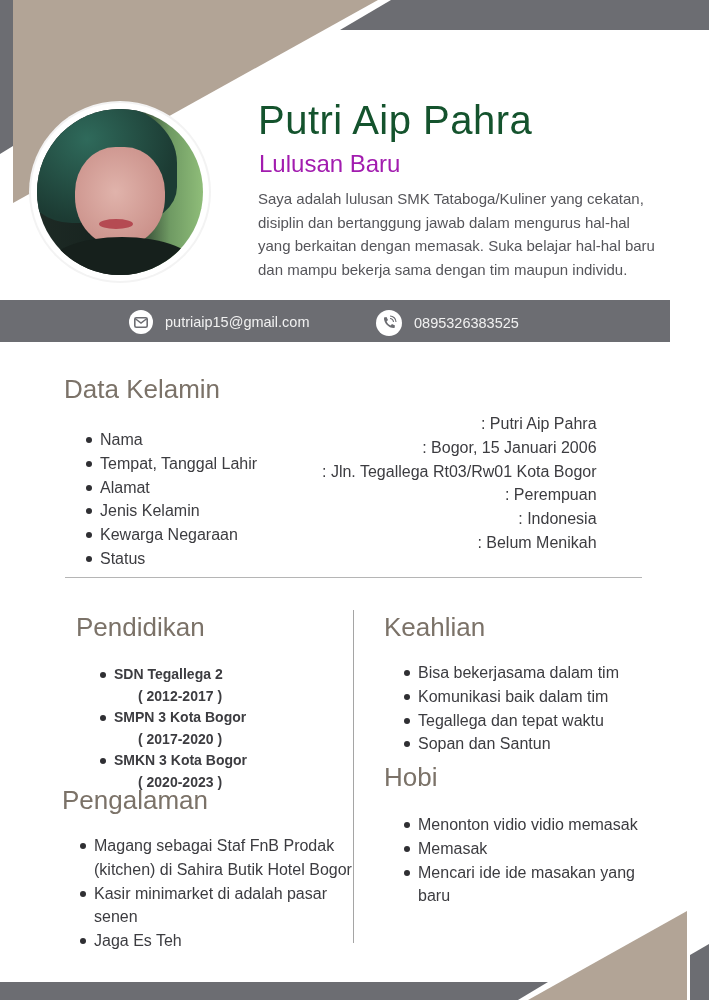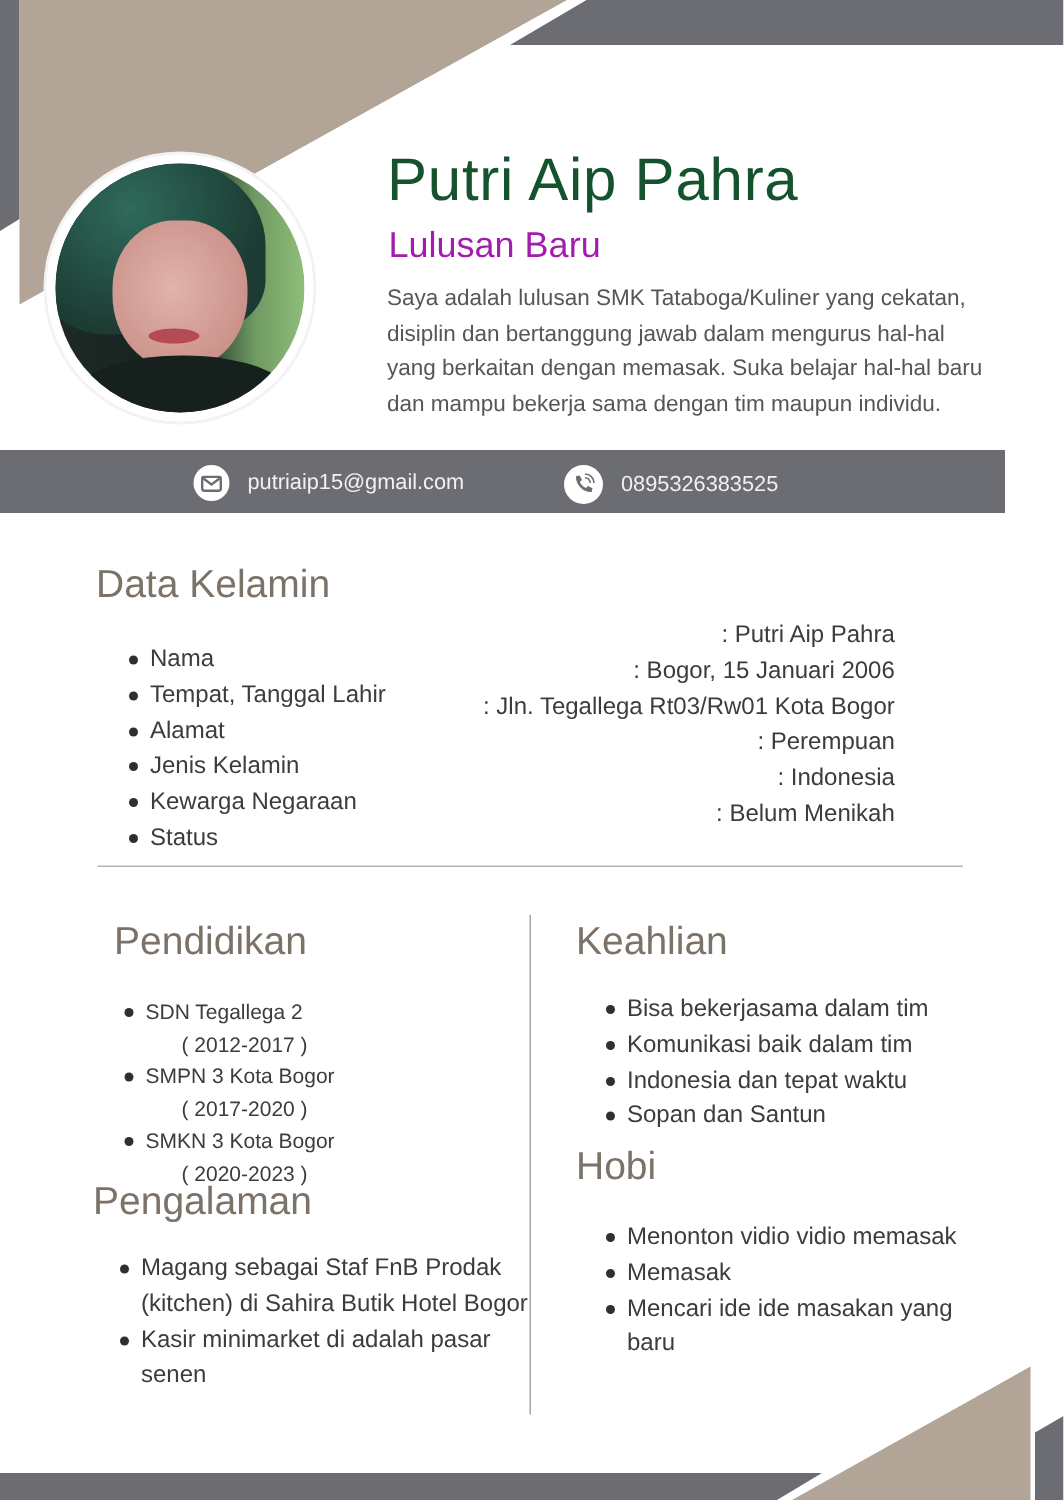--- a/index.html
+++ b/index.html
@@ -36,21 +36,21 @@
   ul.blist li::before { content:""; position:absolute; left:4px; width:6px; height:6px; border-radius:50%; background:#2f2f33; }
 
   .pd { left:66px; top:412px; font-size:16px; line-height:23.8px; }
   .pd li::before { top:9px; }
   .pd-vals { position:absolute; left:322px; top:412px; font-size:16px; line-height:23.8px; margin:0; padding:0; list-style:none;
              font-family:"Liberation Sans", sans-serif; color:#3c3c40;text-align:right; }
 
   .divider { position:absolute; left:65px; top:577px; width:577px; height:1px; background:#b5b5b5; }
   .vline { position:absolute; left:353px; top:610px; width:1px; height:333px; background:#a5a5a5; }
 
-  .edu { left:63px; top:648px; font-size:14px; line-height:21.6px; }
+  .edu { left:80px; top:648px; font-size:14px; line-height:21.6px;font-weight:bold; }
   .edu li::before { top:8px; width:5px; height:5px; }
   .edu .yr { display:block; padding-left:24px; }
 
   .exp { left:60px; top:818px; width:280px; font-size:16px; line-height:23.8px; }
   .exp li { padding-left:16px; }
   .exp li::before { top:9px; left:2px; }
 
   .skl { left:384px; top:645px; font-size:16px; line-height:23.8px; }
   .skl li { padding-left:17px; }
   .skl li::before { top:9px; left:2px; }
@@ -146,27 +146,28 @@
   <li>
     <span>SMKN 3 Kota Bogor</span>
     <span class="yr">( 2020-2023 )</span>
   </li>
 </ul>
 
 <div class="sec-title" style="left:62px;top:785px;">Pengalaman</div>
 <ul class="blist exp">
   <li>Magang sebagai Staf FnB Prodak (kitchen) di Sahira Butik Hotel Bogor</li>
   <li>Kasir minimarket di adalah pasar senen</li>
+  <li>Jaga Es Teh</li>
 </ul>
 
 <div class="sec-title" style="left:384px;top:612px;">Keahlian</div>
 <ul class="blist skl">
   <li>Bisa bekerjasama dalam tim</li>
   <li>Komunikasi baik dalam tim</li>
-  <li>Indonesia dan tepat waktu</li>
+  <li>Tegallega dan tepat waktu</li>
   <li>Sopan dan Santun</li>
 </ul>
 
 <div class="sec-title" style="left:384px;top:762px;">Hobi</div>
 <ul class="blist hob">
   <li>Menonton vidio vidio memasak</li>
   <li>Memasak</li>
   <li>Mencari ide ide masakan yang baru</li>
 </ul>
 

